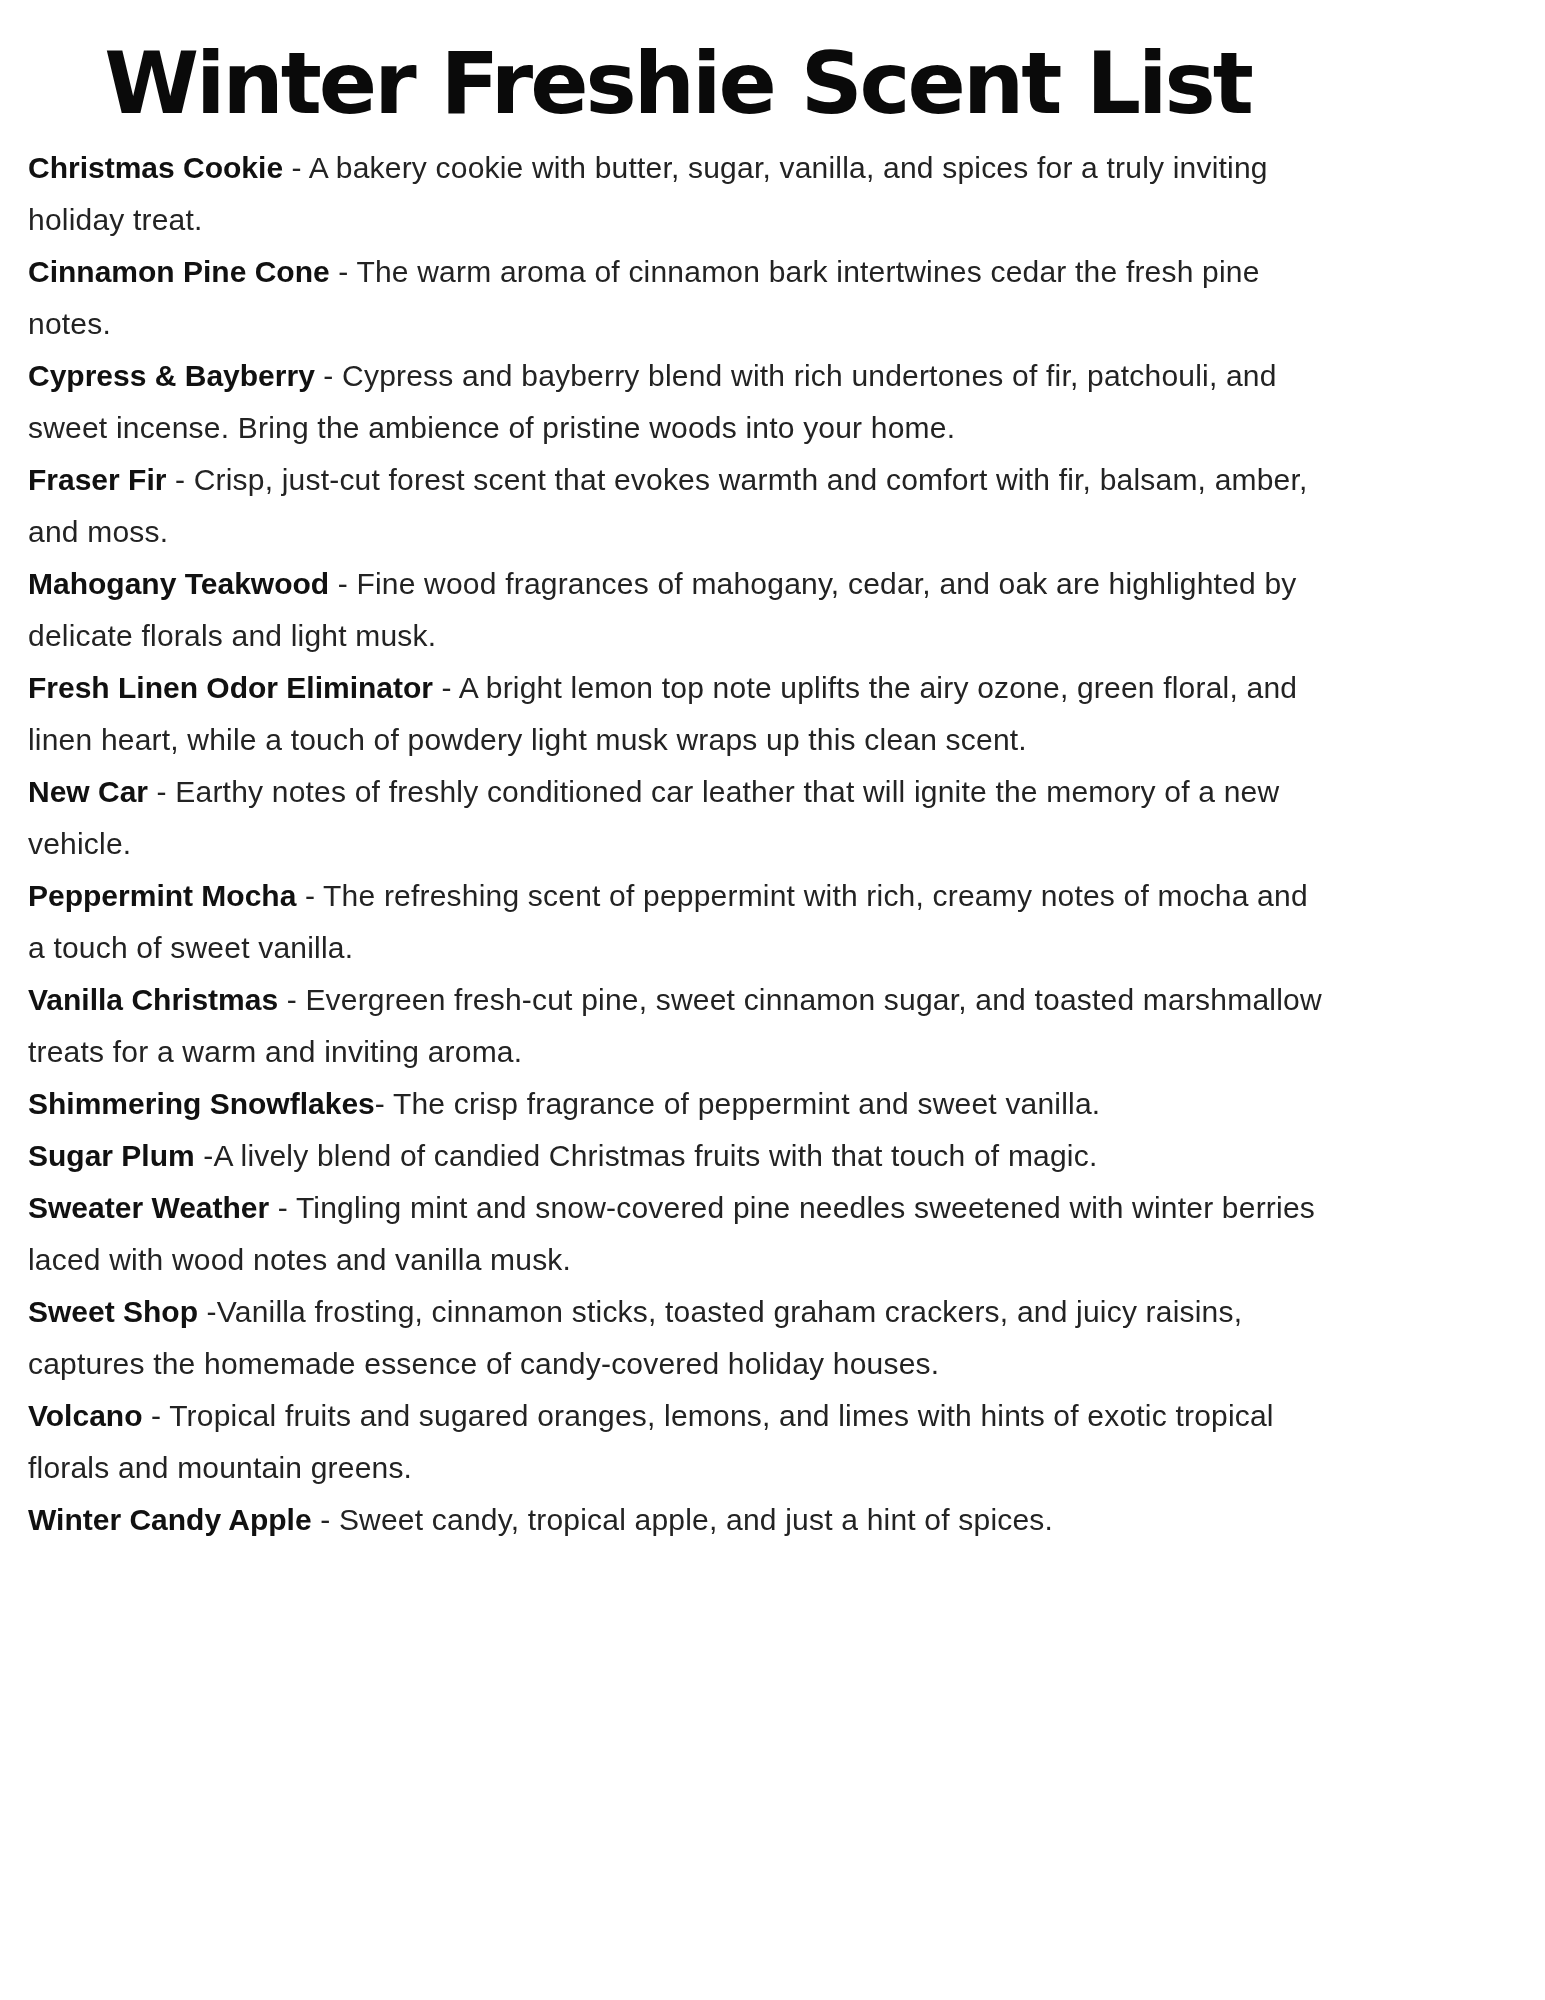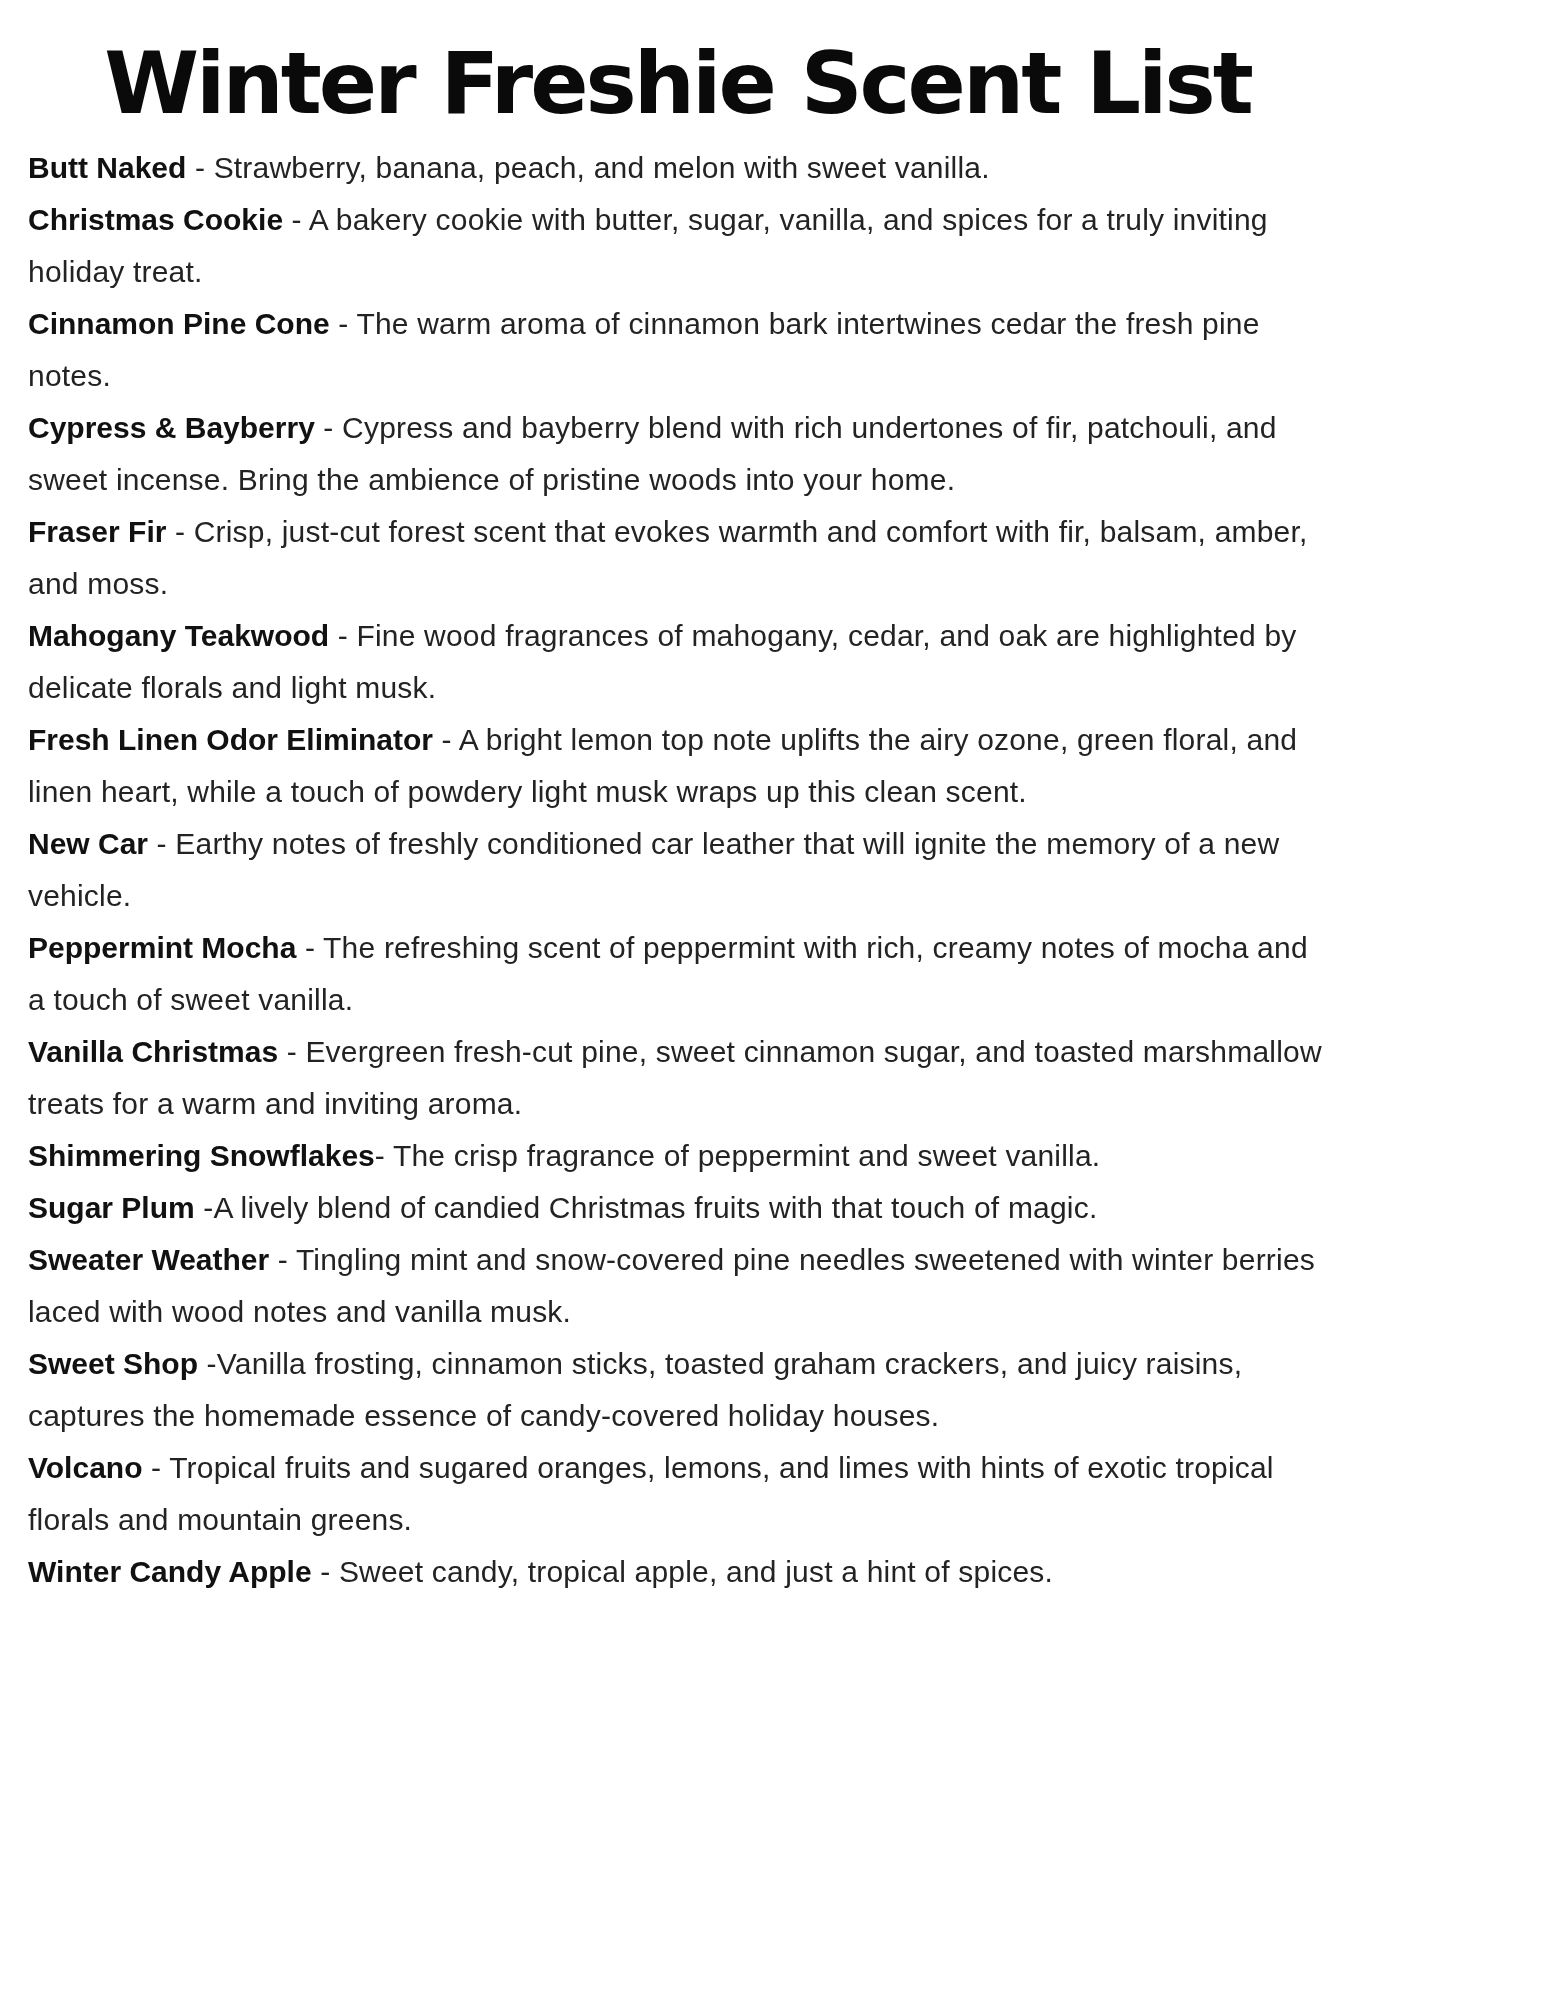--- a/index.html
+++ b/index.html
@@ -44,21 +44,20 @@
     font-weight: 400;
     color: #232323;
   }
 </style>
 </head>
 <body>
 
 <main class="page">
   <h1 class="doc-title">Winter Freshie Scent List</h1>
   <section class="scent-list" id="scent-list">
-  <p class="entry"><strong class="name">Butt Naked</strong><span class="sep"> - </span><span class="desc">Strawberry, banana, peach, and melon with sweet vanilla.</span></p>
 
   <p class="entry"><strong class="name">Christmas Cookie</strong><span class="sep"> - </span><span class="desc">A bakery cookie with butter, sugar, vanilla, and spices for a truly inviting holiday treat.</span></p>
 
   <p class="entry"><strong class="name">Cinnamon Pine Cone</strong><span class="sep"> - </span><span class="desc">The warm aroma of cinnamon bark intertwines cedar the fresh pine notes.</span></p>
 
   <p class="entry"><strong class="name">Cypress &amp; Bayberry</strong><span class="sep"> - </span><span class="desc">Cypress and bayberry blend with rich undertones of fir, patchouli, and sweet incense. Bring the ambience of pristine woods into your home.</span></p>
 
   <p class="entry"><strong class="name">Fraser Fir</strong><span class="sep"> - </span><span class="desc">Crisp, just-cut forest scent that evokes warmth and comfort with fir, balsam, amber, and moss.</span></p>
 
   <p class="entry"><strong class="name">Mahogany Teakwood</strong><span class="sep"> - </span><span class="desc">Fine wood fragrances of mahogany, cedar, and oak are highlighted by delicate florals and light musk.</span></p>

